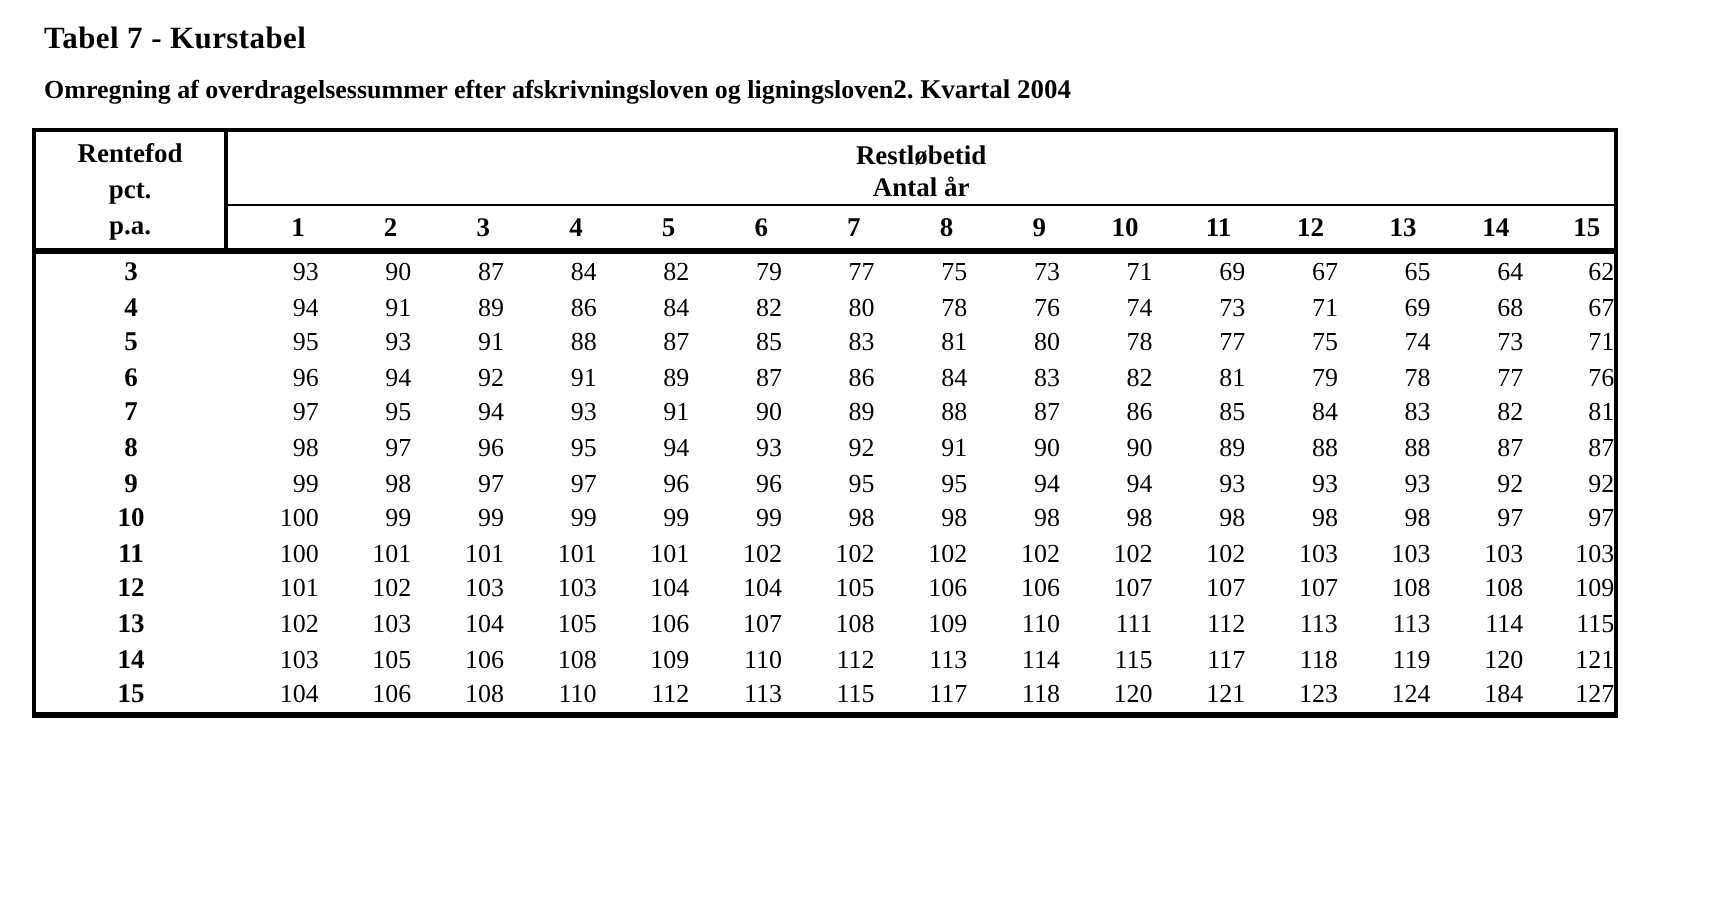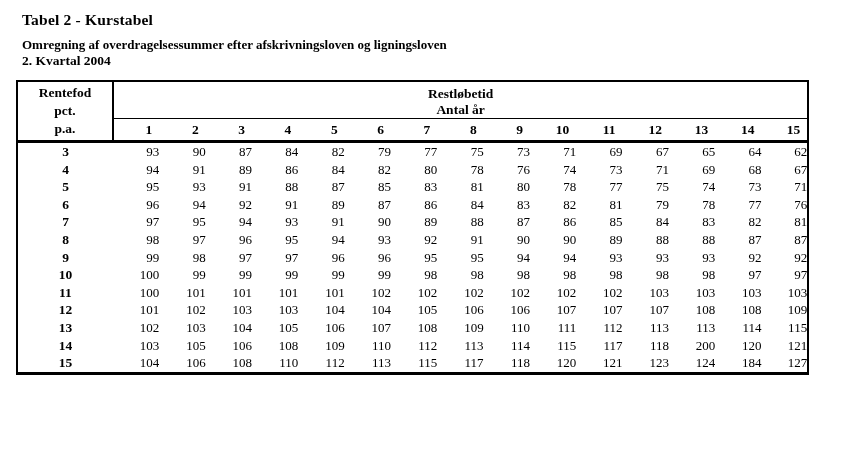--- a/index.html
+++ b/index.html
@@ -11,21 +11,21 @@
   }
   .page{position:relative;width:855px;height:455px;background:#fff;}
 
   .doc-title{
     margin:10px 0 0 22px;
     font-size:15.5px;font-weight:bold;line-height:19px;
     letter-spacing:.2px;
   }
   .sub-row{
     display:flex;align-items:baseline;
-    margin:8px 0 0 22px;width:788px;flex-direction:column;
+    margin:8px 0 0 22px;width:788px;
   }
   .subtitle{font-size:13px;font-weight:bold;}
   .quarter{font-size:13.5px;font-weight:bold;}
   .eff-row{
     width:788px;margin:7px 0 0 22px;
     text-align:right;font-size:11.5px;line-height:14px;
   }
   .eff-value{display:inline-block;margin-left:23px;}
 
   table.kurstabel{
@@ -67,21 +67,21 @@
   }
   tbody td.rate{
     font-weight:bold;font-size:13.5px;text-align:center;padding-right:0;
   }
 </style>
 </head>
 <body>
 
 <div class="page">
 
-  <div class="doc-title">Tabel 2 - Kurstabel</div>
+  <div class="doc-title">Tabel 7 - Kurstabel</div>
 
   <div class="sub-row">
     <span class="subtitle">Omregning af overdragelsessummer efter afskrivningsloven og ligningsloven</span>
     <span class="quarter">2. Kvartal 2004</span>
   </div>
 
 
   <table class="kurstabel">
     <colgroup>
         <col style="width: 96px;">
@@ -337,21 +337,21 @@
           <td>106</td>
           <td>108</td>
           <td>109</td>
           <td>110</td>
           <td>112</td>
           <td>113</td>
           <td>114</td>
           <td>115</td>
           <td>117</td>
           <td>118</td>
-          <td>200</td>
+          <td>119</td>
           <td>120</td>
           <td>121</td>
         </tr>
         <tr>
           <td class="rate">15</td>
           <td>104</td>
           <td>106</td>
           <td>108</td>
           <td>110</td>
           <td>112</td>

